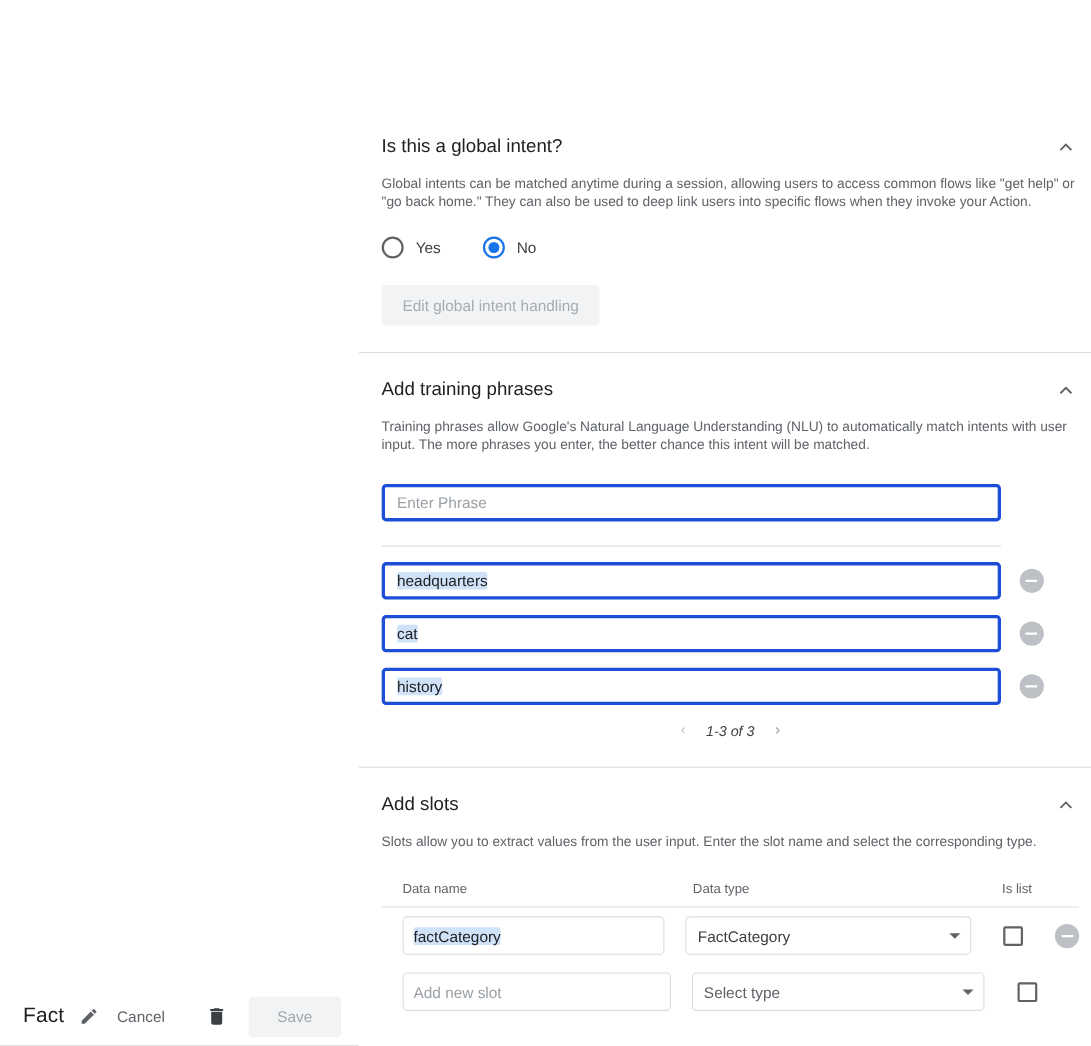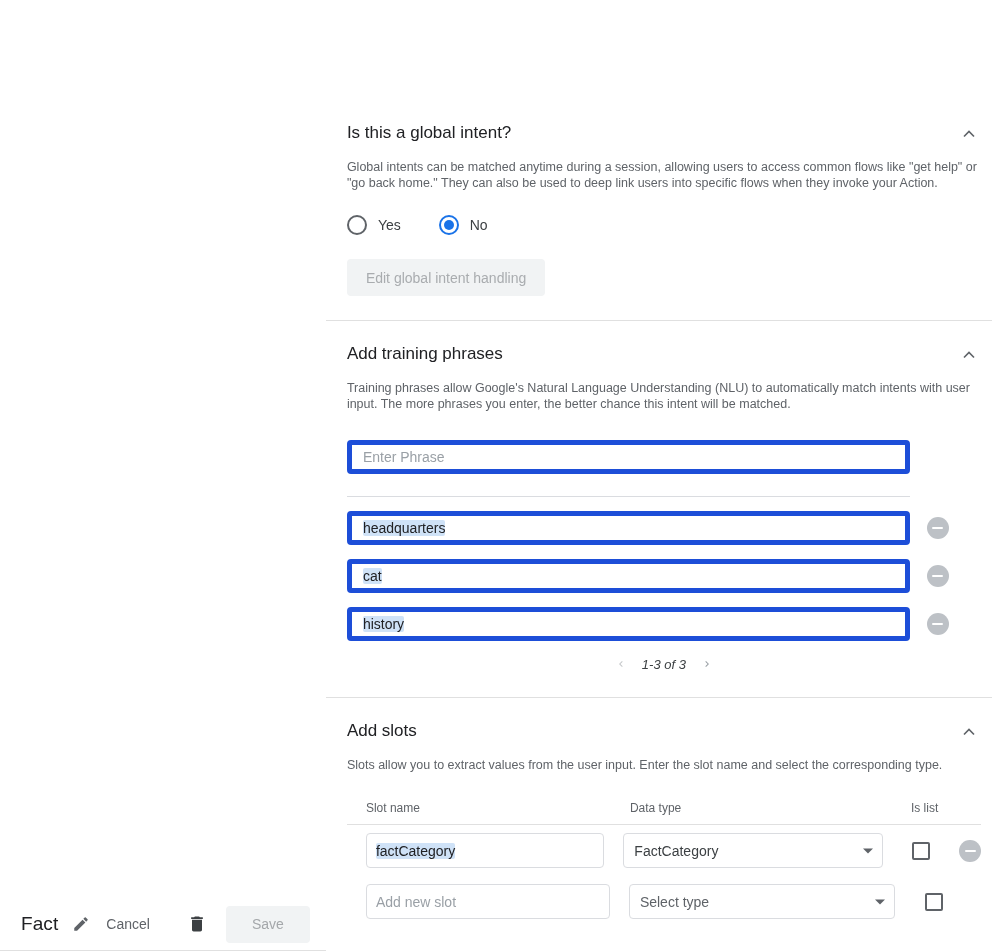--- a/index.html
+++ b/index.html
@@ -137,21 +137,21 @@
     padding: 0 19px;
     border-radius: 4px;
     cursor: default;
     font-family: "Liberation Sans", sans-serif;
   }
 
   
   .txt {
     width: 563px;
     height: 34px;
-    border: 5px solid #1d4ed8;
+    border: 3px solid #1d4ed8;
     border-radius: 4px;
     padding: 0 11px;
     font-size: 14px;
     color: #3c4043;
     font-family: "Liberation Sans", sans-serif;
     background: #fff;
     outline: none;
   }
   .txt::placeholder { color: #9aa0a6; }
   .phrase-input-wrap { margin-top: 28px; }
@@ -414,21 +414,21 @@
           <div class="section-title">Add slots</div>
           <span class="chev">
             <svg width="20" height="20" viewBox="0 0 24 24" fill="none" stroke="#5f6368" stroke-width="2">
                 <path d="M6 15l6-6 6 6"></path>
               </svg>
           </span>
         </div>
         <div class="desc">Slots allow you to extract values from the user input. Enter the slot name and select the corresponding type.</div>
 
         <div class="slots-head">
-          <div class="col-name">Slot name</div>
+          <div class="col-name">Data name</div>
           <div class="col-type">Data type</div>
           <div class="col-islist">Is list</div>
         </div>
 
         <div class="slot-row">
           <div class="slot-name-input" style="display:flex;align-items:center;">
             <span class="sel-text">factCategory</span>
           </div>
           <div class="select">
             <span>FactCategory</span>

